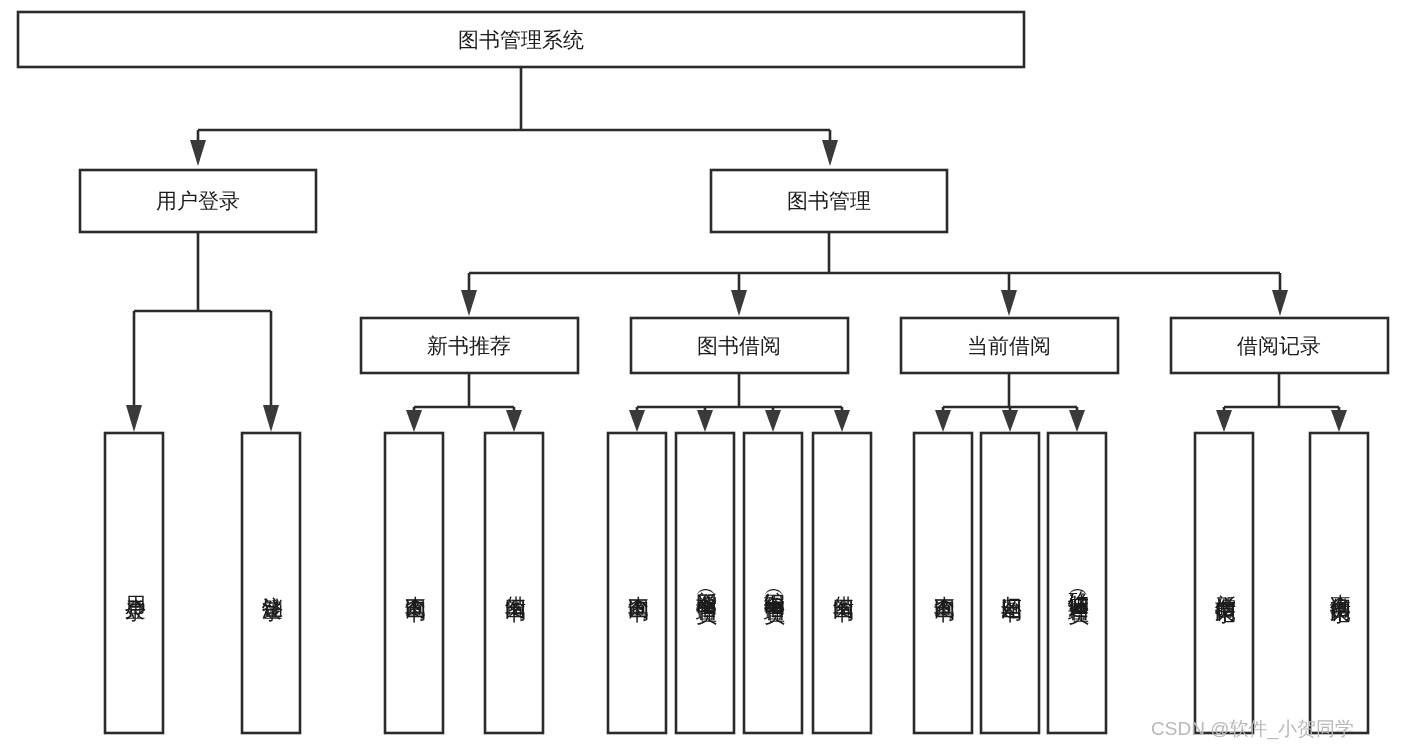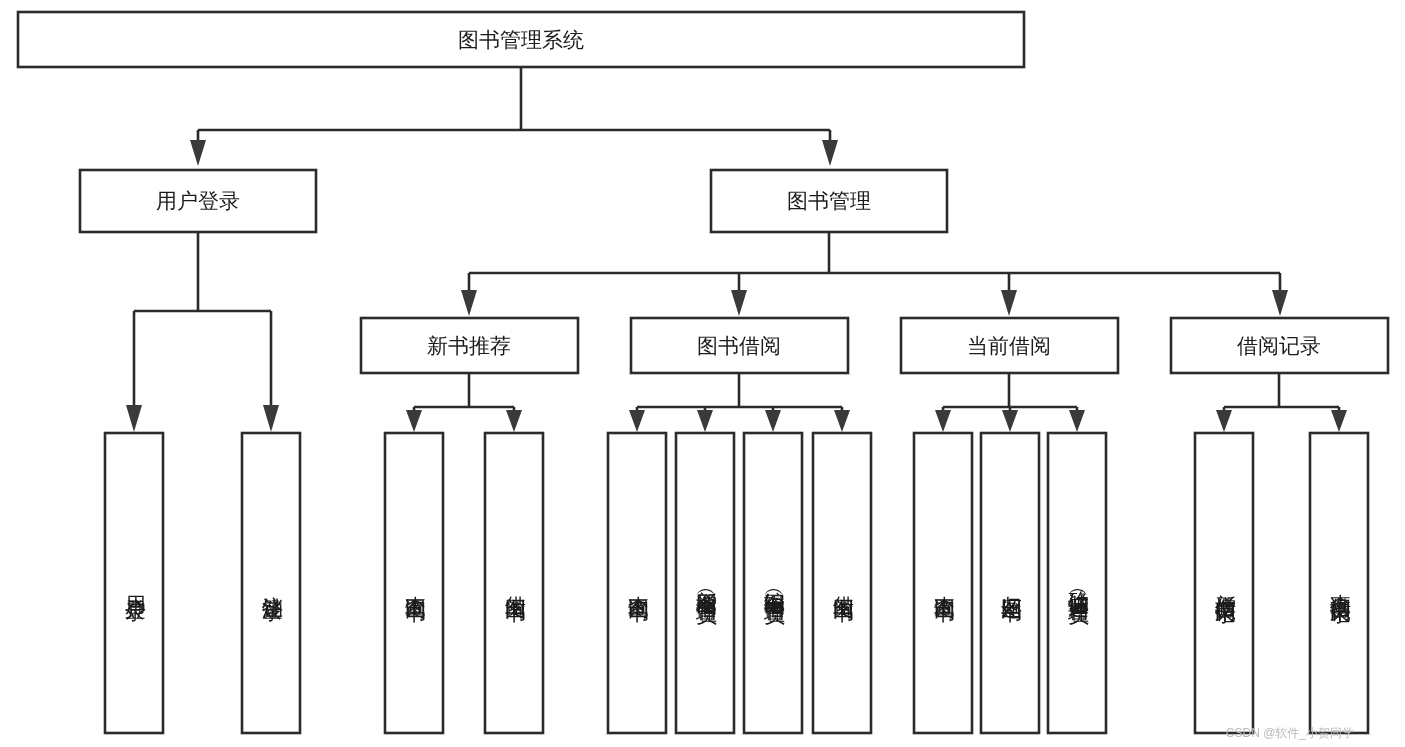--- a/index.html
+++ b/index.html
@@ -56,21 +56,21 @@
     dominant-baseline: middle;
     writing-mode: tb;
     glyph-orientation-vertical: 0;
     letter-spacing: 2px;
   }
   .watermark {
     position: absolute;
     right: 12px;
     bottom: 5px;
     font-family: "Liberation Sans", "DejaVu Sans", sans-serif;
-    font-size: 12px;
+    font-size: 19px;
     color: #b9b9b9;
     white-space: nowrap;
     pointer-events: none;
   }
 </style>
 </head>
 <body>
 
 <div id="diagram-root">
   <svg class="flowchart" viewBox="0 0 1405 747" xmlns="http://www.w3.org/2000/svg">

